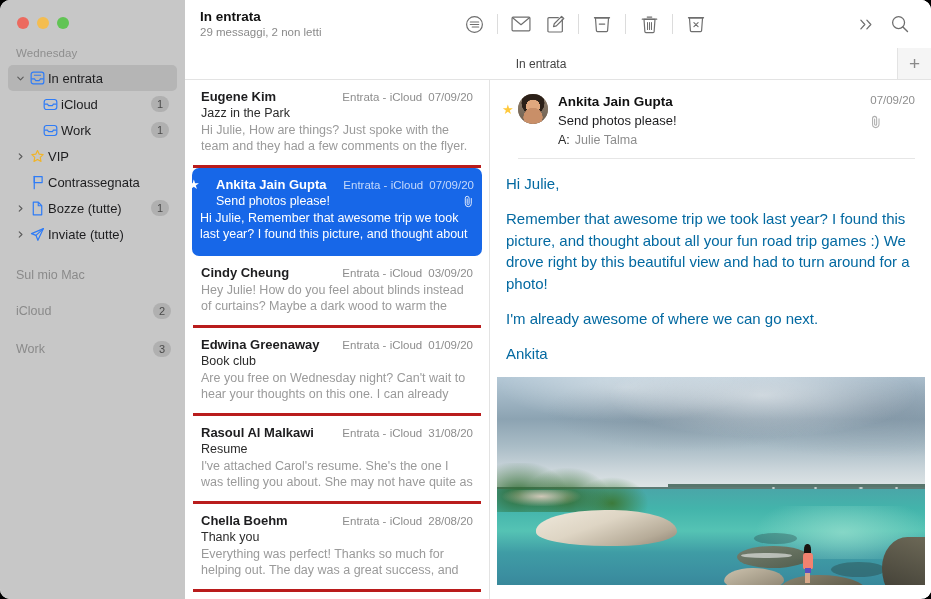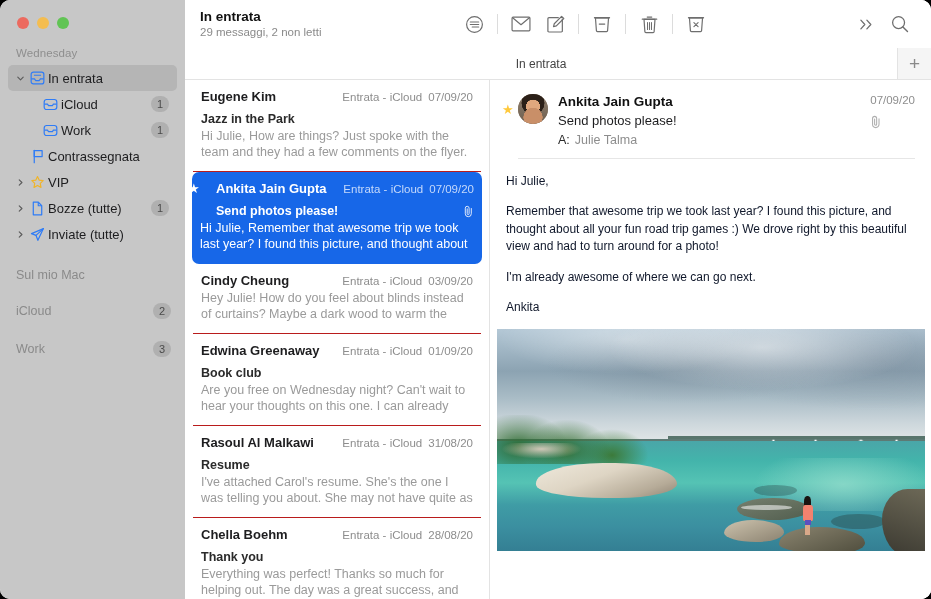--- a/index.html
+++ b/index.html
@@ -103,40 +103,40 @@
   .panes{ flex:1; display:flex; min-height:0; }
 
   
   .list{
     width:305px; flex:0 0 305px; border-right:1px solid #e3e3e3;
     overflow:hidden; position:relative; background:#fff;
     padding:0 8px;
   }
   .mrow{
     position:relative; padding:9px 8px 10px 8px;
-    border-bottom:1px solid #b91c1c; cursor:default;
+    border-bottom:3px solid #b91c1c; cursor:default;
   }
   .mrow.sel{
     background:#1767e8; border-radius:7px; border-bottom-color:transparent;
     margin:0 -1px;
   }
   .mrow .line1{ display:flex; align-items:baseline; gap:6px; }
   .mrow .star{
     position:absolute; left:-4px; top:10px; color:#fff; font-size:13px; line-height:1;
   }
   .mrow.sel .line1{ padding-left:16px; }
   .mrow .from{
     font-size:13px; font-weight:bold; color:#1d1d1f; white-space:nowrap;
   }
   .mrow .mbox{
     font-size:11.5px; color:#8d8d8d; margin-left:auto; white-space:nowrap;
   }
   .mrow .date{ font-size:11.5px; color:#8d8d8d; white-space:nowrap; }
   .mrow .subj{
-    font-size:12.5px; color:#2b2b2b; margin-top:8px; display:flex; align-items:center;font-weight:bold;
+    font-size:12.5px; color:#2b2b2b; margin-top:2px; display:flex; align-items:center;
   }
   .mrow.sel .subj{ padding-left:16px; }
   .mrow .subj .txt{ flex:1; white-space:nowrap; overflow:hidden; text-overflow:ellipsis; }
   .mrow .clip{ color:#a6a6a6; font-size:12px; margin-left:6px; }
   .mrow .prev{
     font-size:12.5px; color:#9a9a9a; margin-top:2px; line-height:1.28;
     max-height:33px; overflow:hidden;
   }
   .mrow.sel .from, .mrow.sel .subj, .mrow.sel .prev{ color:#fff; }
   .mrow.sel .mbox, .mrow.sel .date{ color:#c5d9fb; }
@@ -152,21 +152,21 @@
   }
   .rmeta{ flex:1; min-width:0; }
   .rmeta .rname{ font-size:13.5px; font-weight:bold; color:#111; }
   .rmeta .rsubj{ font-size:13px; color:#1d1d1f; margin-top:4px; }
   .rmeta .rto{ font-size:12.5px; color:#8d8d8d; margin-top:5px; }
   .rmeta .rto b{ color:#2b2b2b; font-weight:normal; margin-right:5px; }
   .rright{ text-align:right; flex:0 0 auto; padding-left:10px; }
   .rright .rdate{ font-size:11.5px; color:#8d8d8d; }
   .rright .rclip{ color:#b0b0b0; font-size:13px; margin-top:9px; }
   .rdivider{ height:1px; background:#e6e6e6; margin:11px 16px 0 28px; }
-  .rbody{ padding:14px 16px 0 16px; font-size:12px; color:#0f172a; line-height:1.45; }
+  .rbody{ padding:14px 16px 0 16px; font-size:15px; color:#0369a1; line-height:1.45; }
   .rbody p{ margin-bottom:13px; }
 
   .photo{
     margin:2px 6px 0 7px; height:222px; position:relative; overflow:hidden;
     background:#79b3bd;
   }
   .ph-sky{
     position:absolute; left:0; right:0; top:0; height:50%;
     background:linear-gradient(#b4c8d6 0%, #8ca3b2 38%, #a9bcc6 62%, #cdd7dc 85%, #dfe5e6 100%);
   }
@@ -330,42 +330,42 @@
         <svg width="15" height="13" viewBox="0 0 16 14">
           <rect x="1.2" y="1.6" width="13.6" height="10.8" rx="2.6" fill="none" stroke="#2f7cf6" stroke-width="1.3"></rect>
           <path d="M1.5 6.6h3.3l1.1 1.7h4.1l1.1-1.7h3.4" fill="none" stroke="#2f7cf6" stroke-width="1.3" stroke-linejoin="round"></path>
         </svg>
       </span>
       <span class="sb-label">Work</span>
       <span class="sb-count">1</span>
     </div>
 
     <div class="sb-row">
+      <span class="sb-twisty">
+        <svg width="9" height="9" viewBox="0 0 10 10">
+            <path d="M3.6 2 L6.6 5 L3.6 8" fill="none" stroke="#5c5c5c" stroke-width="1.3" stroke-linecap="round" stroke-linejoin="round"></path>
+          </svg>
+      </span>
+      <span class="sb-ico">
+        <svg width="15" height="15" viewBox="0 0 16 16">
+          <path d="M8 1.6l1.85 3.9 4.15.55-3.05 2.9.78 4.25L8 11.15 4.27 13.2l.78-4.25L2 6.05l4.15-.55z" fill="none" stroke="#f0b429" stroke-width="1.25" stroke-linejoin="round"></path>
+        </svg>
+      </span>
+      <span class="sb-label">VIP</span>
+    </div>
+
+    <div class="sb-row">
       <span class="sb-twisty"></span>
       <span class="sb-ico">
         <svg width="14" height="15" viewBox="0 0 14 16">
           <path d="M3 1.4v13.2" fill="none" stroke="#2f7cf6" stroke-width="1.3" stroke-linecap="round"></path>
           <path d="M3 1.8h8.4v6.3H3z" fill="none" stroke="#2f7cf6" stroke-width="1.3" stroke-linejoin="round"></path>
         </svg>
       </span>
       <span class="sb-label">Contrassegnata</span>
-    </div>
-
-    <div class="sb-row">
-      <span class="sb-twisty">
-        <svg width="9" height="9" viewBox="0 0 10 10">
-            <path d="M3.6 2 L6.6 5 L3.6 8" fill="none" stroke="#5c5c5c" stroke-width="1.3" stroke-linecap="round" stroke-linejoin="round"></path>
-          </svg>
-      </span>
-      <span class="sb-ico">
-        <svg width="15" height="15" viewBox="0 0 16 16">
-          <path d="M8 1.6l1.85 3.9 4.15.55-3.05 2.9.78 4.25L8 11.15 4.27 13.2l.78-4.25L2 6.05l4.15-.55z" fill="none" stroke="#f0b429" stroke-width="1.25" stroke-linejoin="round"></path>
-        </svg>
-      </span>
-      <span class="sb-label">VIP</span>
     </div>
 
     <div class="sb-row">
       <span class="sb-twisty">
         <svg width="9" height="9" viewBox="0 0 10 10">
             <path d="M3.6 2 L6.6 5 L3.6 8" fill="none" stroke="#5c5c5c" stroke-width="1.3" stroke-linecap="round" stroke-linejoin="round"></path>
           </svg>
       </span>
       <span class="sb-ico">
         <svg width="13" height="15" viewBox="0 0 13 16">

